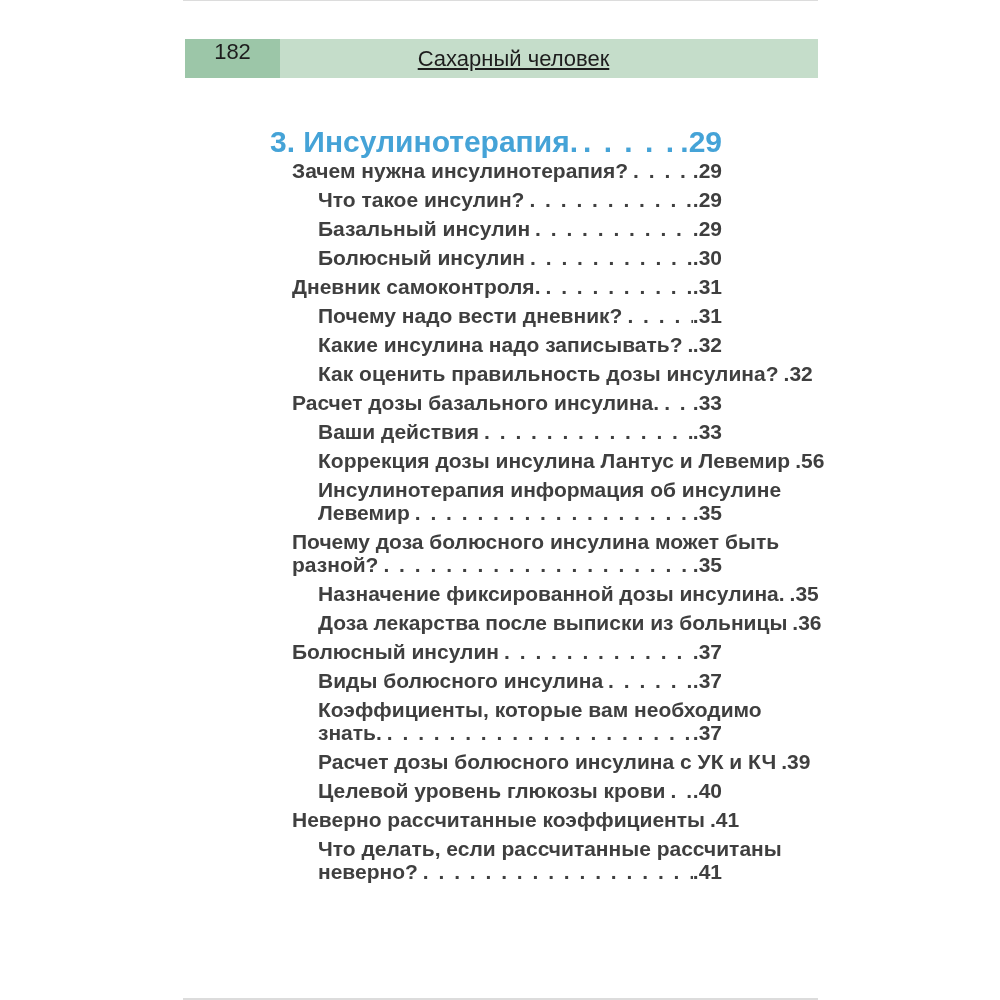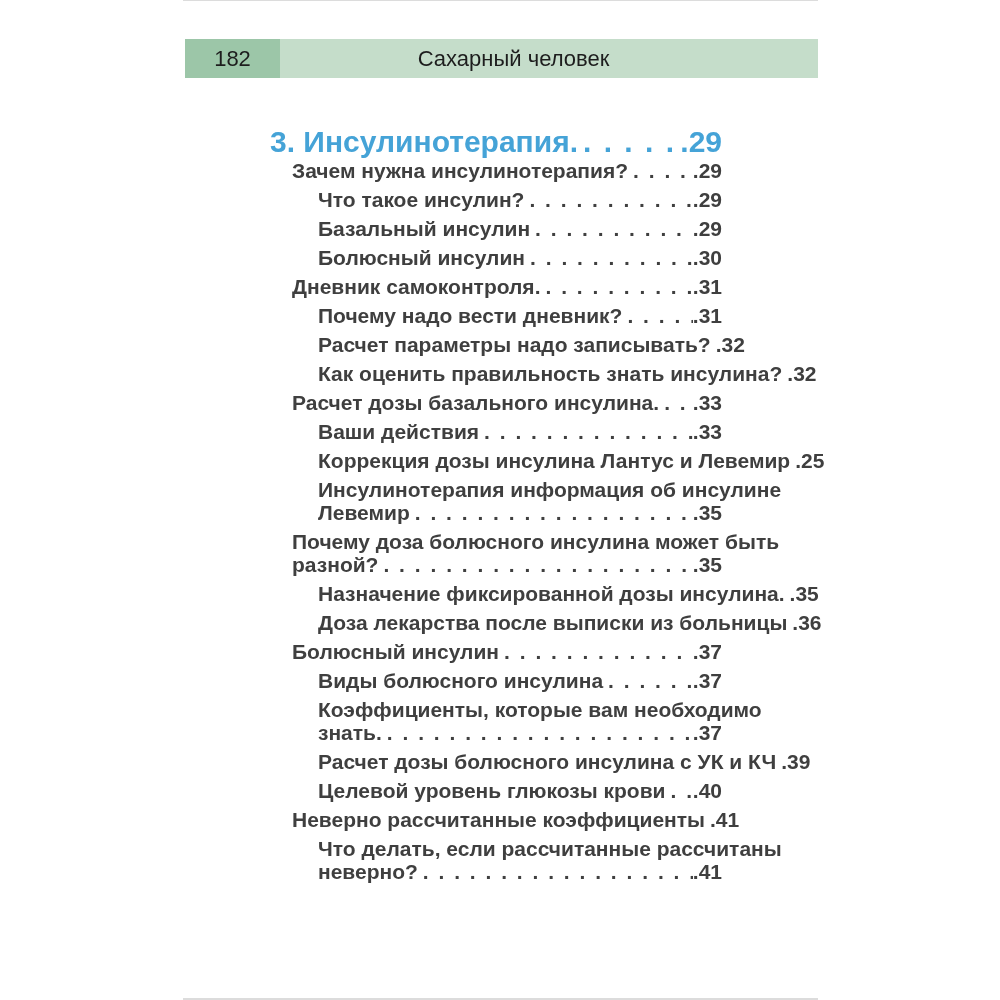--- a/index.html
+++ b/index.html
@@ -30,37 +30,38 @@
   .running-header {
     position: absolute;
     left: 0; top: 38px;
     width: 635px; height: 39px;
   }
   .page-num-box {
     position: absolute;
     left: 2px; top: 0;
     width: 95px; height: 39px;
     background: var(--header-box-green);
-    display: flex; align-items: center; justify-content: center;
+    display: flex; justify-content: center;
     font-size: 22px;
     color: var(--header-text);
   }
   .title-bar {
     position: absolute;
     left: 97px; right: 0; top: 0;
     height: 39px;
     background: var(--header-bar-green);
   }
   .header-title {
     position: absolute;
     left: 0; right: 0; top: 0; height: 39px;
     display: flex; align-items: center; justify-content: center;
     padding-left: 26px;
     font-size: 22px;
     color: var(--header-text);
+    text-decoration: underline;
   }
   
   .toc {
     position: absolute;
     left: 87px;           
     top: 129px;
     width: 452px;
     font-size: 21px;
     line-height: 23px;
     color: var(--text-gray);
@@ -164,30 +165,30 @@
     <div class="dot-row">
       <span class="entry-label">Почему надо вести дневник?</span>
       <span class="dot-leader"></span>
       <span class="entry-page">31</span>
     </div>
   </div>
 
   <div class="toc-entry lvl2">
 
     <div class="dot-row">
-      <span class="entry-label">Расчет параметры надо записывать?</span>
+      <span class="entry-label">Какие инсулина надо записывать?</span>
       <span class="dot-leader"></span>
       <span class="entry-page">32</span>
     </div>
   </div>
 
   <div class="toc-entry lvl2">
 
     <div class="dot-row">
-      <span class="entry-label">Как оценить правильность знать инсулина?</span>
+      <span class="entry-label">Как оценить правильность дозы инсулина?</span>
       <span class="dot-leader"></span>
       <span class="entry-page">32</span>
     </div>
   </div>
 
   <div class="toc-entry lvl1">
 
     <div class="dot-row">
       <span class="entry-label">Расчет дозы базального инсулина.</span>
       <span class="dot-leader"></span>
@@ -202,21 +203,21 @@
       <span class="dot-leader"></span>
       <span class="entry-page">33</span>
     </div>
   </div>
 
   <div class="toc-entry lvl2">
 
     <div class="dot-row">
       <span class="entry-label">Коррекция дозы инсулина Лантус и Левемир</span>
       <span class="dot-leader"></span>
-      <span class="entry-page">25</span>
+      <span class="entry-page">56</span>
     </div>
   </div>
 
   <div class="toc-entry lvl2">
     <div class="pre-line">Инсулинотерапия информация об инсулине</div>
     <div class="dot-row">
       <span class="entry-label">Левемир</span>
       <span class="dot-leader"></span>
       <span class="entry-page">35</span>
     </div>

